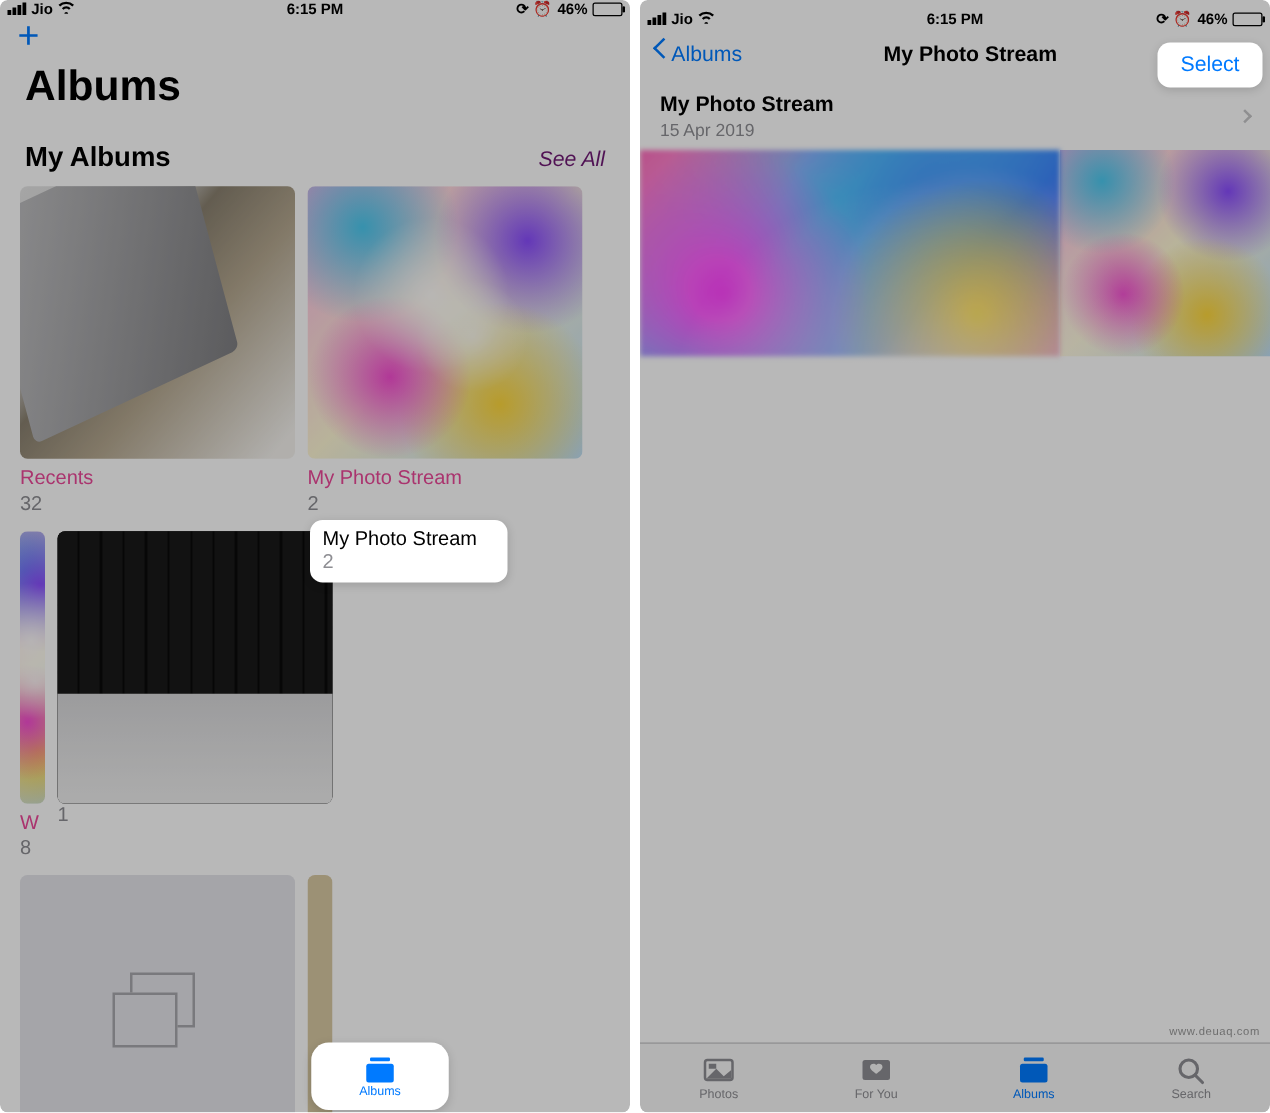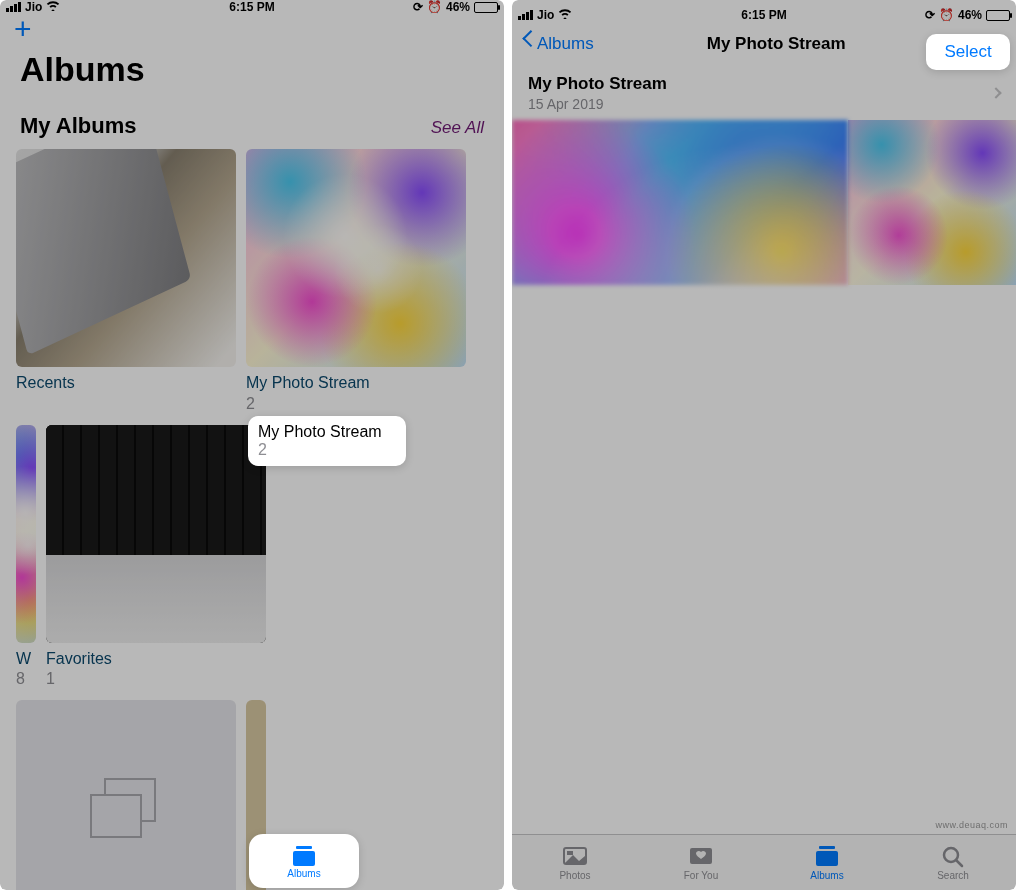--- a/index.html
+++ b/index.html
@@ -39,21 +39,21 @@
 
   .section-header { display:flex; justify-content:space-between; align-items:baseline; padding: 14px 20px 10px; }
   .section-header h2 { font-size:22px; font-weight:700; }
   .see-all { color:#701a75; font-size:17px;font-style:italic; }
 
   .album-grid { display:flex; flex-wrap:wrap; padding: 0 16px; gap: 10px 10px; }
   .album { width:220px; display:flex; flex-direction:column; }
   .album.partial { width:20px; overflow:hidden; }
   .thumb { width:220px; height:218px; border-radius:6px; position:relative; overflow:hidden; }
   .album.partial .thumb { width:20px; }
-  .album-title { font-size:16px; color:#0c4a6e; margin-top:6px; line-height:1.3; }
+  .album-title { font-size:16px; color:#ec4899; margin-top:6px; line-height:1.3; }
   .album-count { font-size:16px; color:#8e8e93; line-height:1.3;}
 
   
   .thumb-recents { background: linear-gradient(130deg, #e6e6e6 0%, #d0d0d0 30%, #8a8170 40%, #b5a890 60%, #f5f3ef 95%);}
   .thumb-recents::before { content:""; position:absolute; left:-20px; top:-10px; width:180px; height:180px; background: linear-gradient(115deg,#c7c7c9 0%, #7f7f82 100%); transform: rotate(-25deg) skew(-10deg); border-radius:6px;}
   .thumb-colorful { background: radial-gradient(circle at 30% 70%, #f64ed2 0%, transparent 30%), radial-gradient(circle at 70% 80%, #ffd83d 0%, transparent 35%), radial-gradient(circle at 80% 20%, #8a4dff 0%, transparent 30%), radial-gradient(circle at 20% 15%, #4cc9f0 0%, transparent 30%), linear-gradient(135deg, #ffb3e6 0%, #fff8d6 50%, #bde0ff 100%); }
   .thumb-colorful::after { content:""; position:absolute; inset:0; background: radial-gradient(circle at 45% 40%, rgba(255,255,255,0.85) 0%, transparent 35%), radial-gradient(circle at 60% 55%, rgba(255,255,255,0.7) 0%, transparent 25%); }
   .thumb-blurred { background: radial-gradient(circle at 20% 70%, #ff4de0 0%, transparent 40%), radial-gradient(circle at 80% 80%, #ffd83d 0%, transparent 40%), radial-gradient(circle at 70% 20%, #5b9dff 0%, transparent 45%), linear-gradient(135deg, #ff7ab6 0%, #6dd0ff 40%, #4a80e8 70%, #d882ff 100%); filter: blur(2px) saturate(1.3); }
   .thumb-keyboard { background:#101010;}
   .thumb-keyboard::before { content:""; position:absolute; left:0; top:0; right:0; height:60%; background: repeating-linear-gradient(90deg, #1a1a1a 0 16px, #0a0a0a 16px 18px), repeating-linear-gradient(0deg, #1a1a1a 0 16px, #0a0a0a 16px 18px);}
@@ -126,37 +126,37 @@
 
     <div class="section-header">
       <h2>My Albums</h2>
       <span class="see-all">See All</span>
     </div>
 
     <div class="album-grid">
       <div class="album">
         <div class="thumb thumb-recents"></div>
         <div class="album-title">Recents</div>
+        <div class="album-count">32</div>
       </div>
       <div class="album">
         <div class="thumb thumb-colorful"></div>
         <div class="album-title">My Photo Stream</div>
         <div class="album-count">2</div>
       </div>
       <div class="album partial">
         <div class="thumb thumb-colorful"></div>
         <div class="album-title">W</div>
         <div class="album-count">8</div>
       </div>
 
       <div class="album">
         <div class="thumb thumb-keyboard">
           <div class="heart-badge">♥</div>
         </div>
-        <div class="album-title">Favorites</div>
         <div class="album-count">1</div>
       </div>
       <div class="album">
         <div class="thumb thumb-empty">
           <div class="empty-icon">
               <span></span>
               <span></span>
             </div>
         </div>
 

